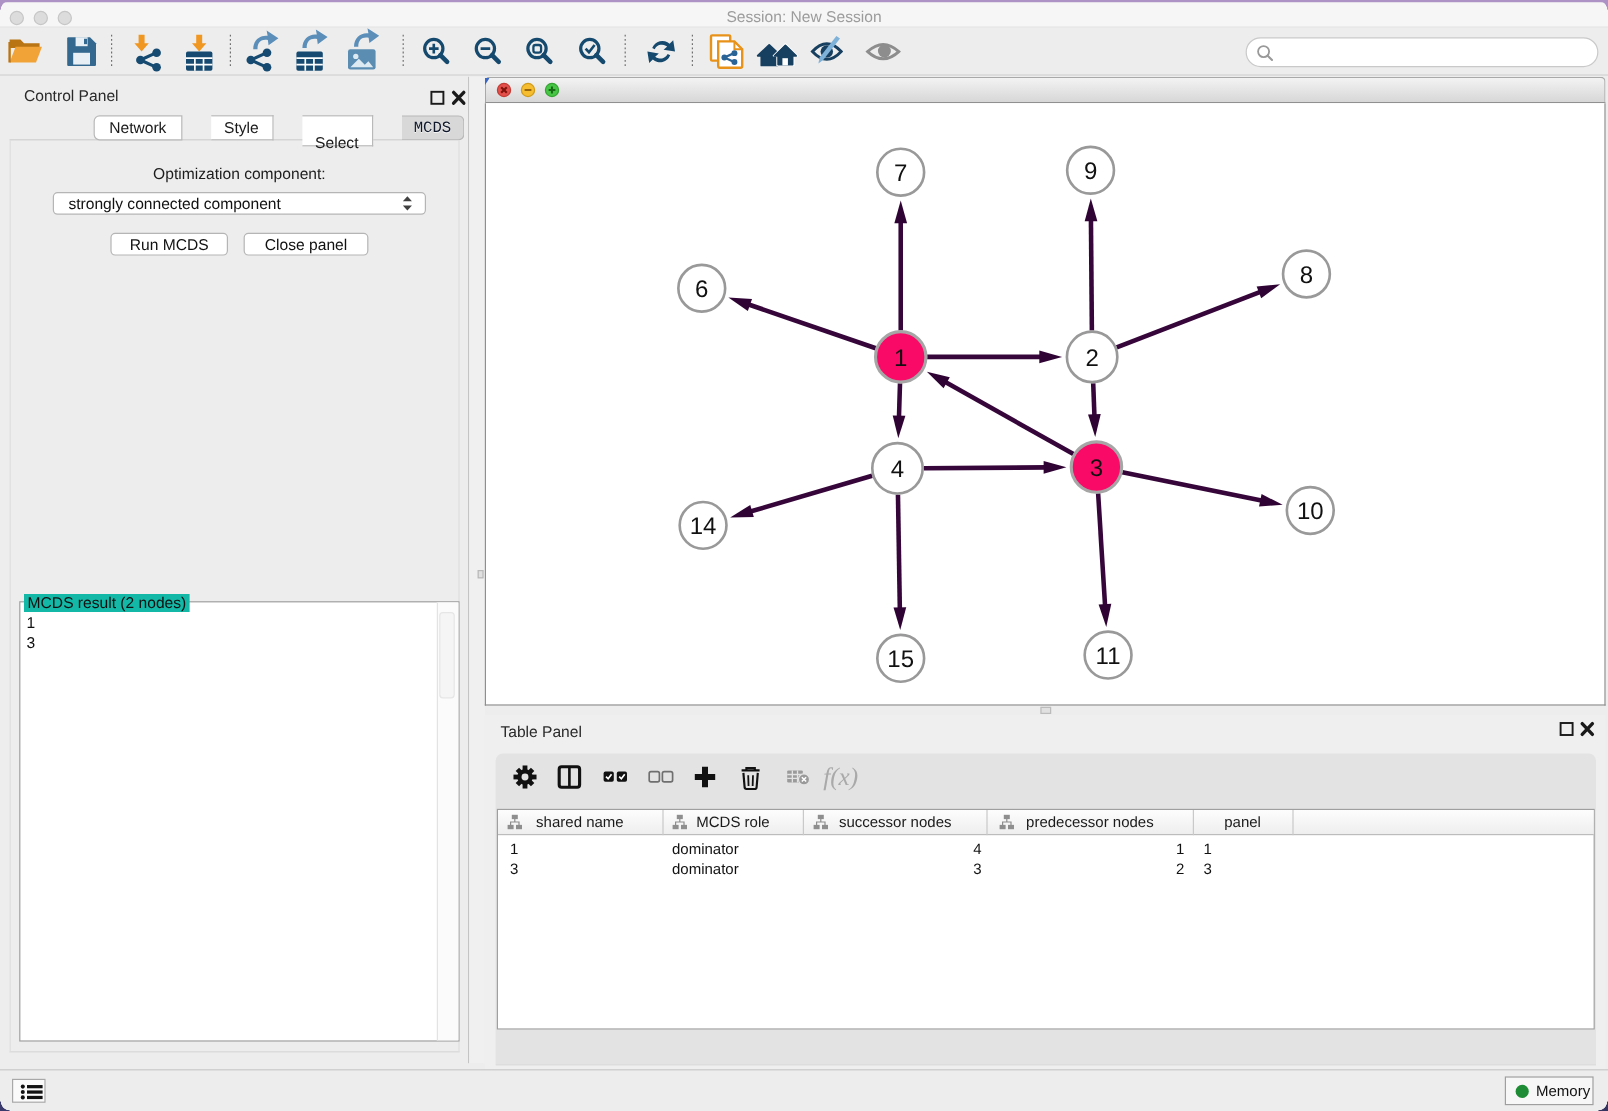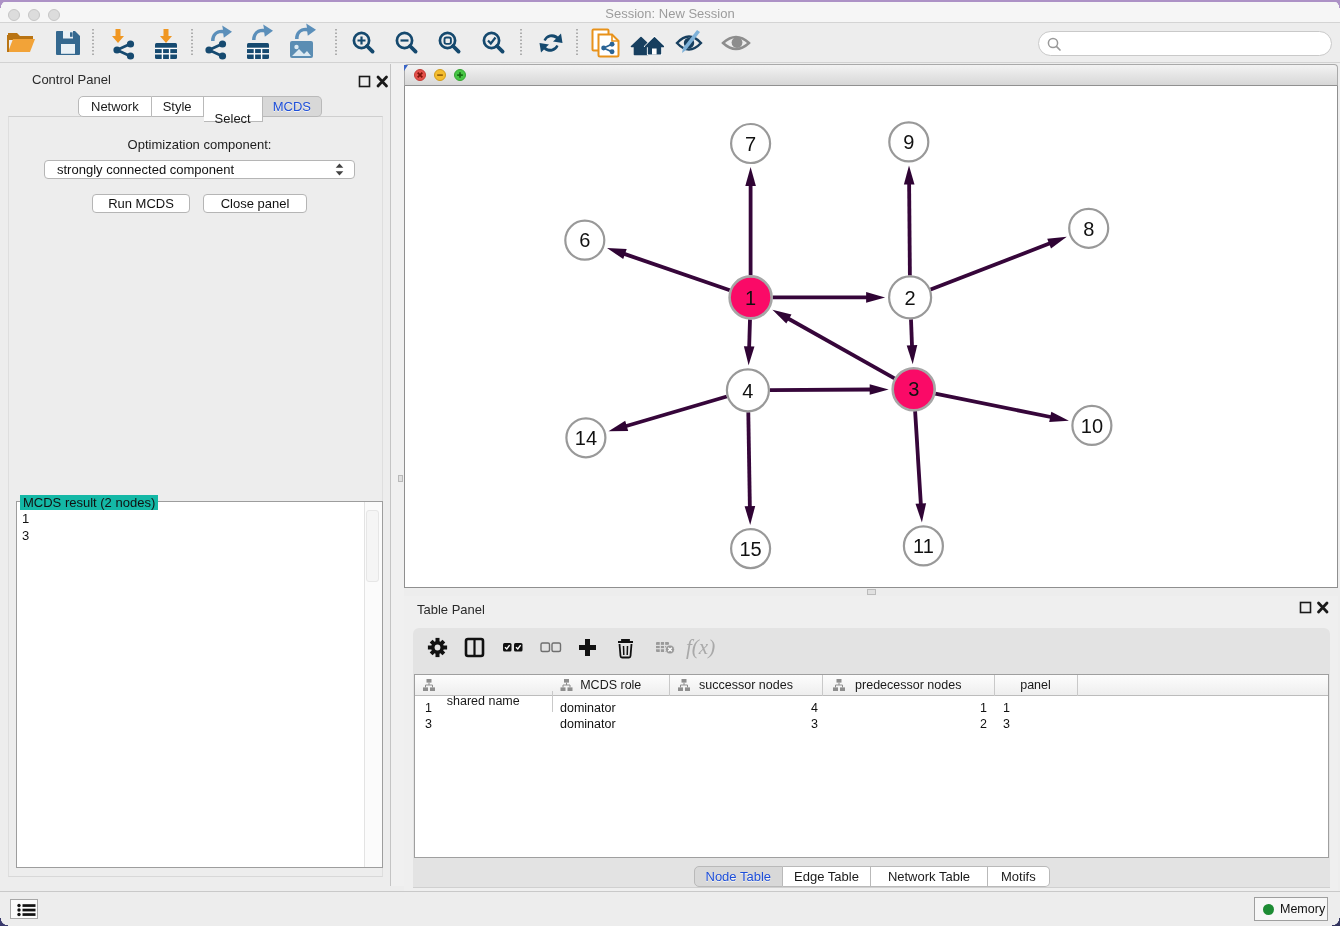--- a/index.html
+++ b/index.html
@@ -8,27 +8,27 @@
 .abs { position:absolute; }
 
 #deskTop { left:0; top:0; width:1340px; height:2px; background:#ad92c6; }
 #titlebar { left:0; top:2px; width:1340px; height:21px; background:#f6f6f6; border-bottom:1px solid #d4d4d4; border-radius:6px 6px 0 0; }
 .tl { position:absolute; top:7px; width:12px; height:12px; border-radius:50%; background:#dcdcdc; border:1px solid #c6c6c6; }
 #titletext { left:0; top:6px; width:1340px; text-align:center; font-size:13px; color:#9c9c9c; }
 #toolbar { left:0; top:23px; width:1340px; height:40px; background:#ededed; border-bottom:1px solid #d2d2d2; }
 #search { left:1038px; top:31px; width:294px; height:25px; background:#fff; border:1px solid #c9c9c9; border-radius:13px; }
 
 #cpanel { left:0; top:64px; width:391px; height:822px; background:#ededed; border-right:1px solid #c4c4c4; }
-#cp-title { left:32px; top:72px; font-size:13px; color:#2a2a2a; }
+#cp-title { left:20px; top:72px; font-size:13px; color:#2a2a2a; }
 #cp-content { left:8px; top:116px; width:375px; height:761px; border-top:1px solid #cfcfcf; border-left:1px solid #dedede; border-right:1px solid #dedede; border-bottom:1px solid #d8d8d8; background:#ededed; }
-.seg { position:absolute; display:flex; height:21px; }
+.seg { position:absolute; display:flex; height:21px;gap:24px; }
 .seg span { display:block; height:21px; line-height:20px; font-size:13px; color:#1a1a1a; background:#fff; border:1px solid #b9b9b9; border-left:none; padding:0 12px; text-align:center; }
 .seg span:first-child { border-left:1px solid #b9b9b9; border-radius:5px 0 0 5px; }
 .seg span:last-child { border-radius:0 5px 5px 0; }
-.seg span.sel { background:#d8d8d8; color:#1d4ed8; text-shadow:0 1px 0 #f5f5f5; }
+.seg span.sel { background:#d8d8d8; color:#0f172a; text-shadow:0 1px 0 #f5f5f5;font-family:Liberation Mono, monospace; }
 #opt-label { left:4px; top:137px; width:391px; text-align:center; font-size:13px; color:#1d1d1d; }
 #dropdown { left:44px; top:160px; width:311px; height:19px; background:#fff; border:1px solid #b5b5b5; border-radius:4px; font-size:13px; color:#111; line-height:17px; padding-left:12px; }
 .btn { position:absolute; height:19px; background:#fff; border:1px solid #b5b5b5; border-radius:4px; font-size:13px; color:#111; text-align:center; line-height:17px; }
 #mcds-box { left:16px; top:501px; width:367px; height:367px; border:1px solid #9d9d9d; background:#fff; }
 #mcds-label { left:20px; top:495px; background:#14b8a6; font-size:13px; color:#111; padding:0 3px; }
 #mcds-list { left:22px; top:510px; font-size:13px; color:#111; line-height:17px; }
 #mcds-sb { left:364px; top:502px; width:18px; height:365px; background:#fbfbfb; border-left:1px solid #e3e3e3; }
 #mcds-thumb { left:366px; top:510px; width:13px; height:72px; background:#f5f5f5; border:1px solid #e6e6e6; border-radius:3px; }
 #vsplit-handle { left:398px; top:475px; width:5px; height:7px; background:#e0e0e0; border:1px solid #b9b9b9; }
 
@@ -315,21 +315,21 @@
           <line x1="242" y1="20.7" x2="255" y2="20.7"></line>
           <line x1="246.3" y1="14" x2="246.3" y2="24"></line>
           <line x1="250.6" y1="14" x2="250.6" y2="24"></line>
         </g>
       <circle cx="256" cy="21.5" r="4.6" fill="#9a9a9a" stroke="#e3e3e3" stroke-width="1"></circle>
       <path d="M254.2 19.7 L257.8 23.3 M257.8 19.7 L254.2 23.3" stroke="#fff" stroke-width="1.3"></path>
     </svg>
     <div style="position:absolute;left:273px;top:7px;font-family:'Liberation Serif',serif;font-style:italic;font-size:21px;color:#a9a9a9;">f(x)</div>
     <div id="ttable">
       <div id="thead">
-        <div class="hcell" style="left:0;width:137.5px;margin-top:16px;">
+        <div class="hcell" style="left:0;width:137.5px;">
             <div class="hlabel">shared name</div>
           </div>
         <div class="hcell" style="left:137.5px;width:117.5px;">
             <div class="hlabel">MCDS role</div>
           </div>
         <div class="hcell" style="left:255px;width:153px;">
             <div class="hlabel">successor nodes</div>
           </div>
         <div class="hcell" style="left:408px;width:171.5px;">
             <div class="hlabel">predecessor nodes</div>
@@ -371,26 +371,20 @@
       <div class="tcell" style="left:255px;top:26px;width:148px;text-align:right;">4</div>
       <div class="tcell" style="left:408px;top:26px;width:164px;text-align:right;">1</div>
       <div class="tcell" style="left:588px;top:26px;">1</div>
       <div class="tcell" style="left:10px;top:42px;">3</div>
       <div class="tcell" style="left:145px;top:42px;">dominator</div>
       <div class="tcell" style="left:255px;top:42px;width:148px;text-align:right;">3</div>
       <div class="tcell" style="left:408px;top:42px;width:164px;text-align:right;">2</div>
       <div class="tcell" style="left:588px;top:42px;">3</div>
     </div>
   </div>
-  <div class="seg" style="left:290px; top:270px;">
-    <span class="sel" style="padding:0 10.5px;">Node Table</span>
-      <span style="padding:0 11.5px;">Edge Table</span>
-      <span style="padding:0 16.5px;">Network Table</span>
-      <span style="padding:0 13.5px;">Motifs</span>
-  </div>
 </div>
 
 <div class="abs" id="statusbar"></div>
 <div class="abs" id="sb-left">
   <svg width="26" height="18" viewBox="0 0 26 18" style="position:absolute;left:3px;top:0.5px;">
     <g fill="#111">
         <circle cx="5" cy="4.5" r="1.7"></circle>
         <circle cx="5" cy="9" r="1.7"></circle>
         <circle cx="5" cy="13.5" r="1.7"></circle>
     <rect x="8.5" y="3.2" width="13" height="2.7"></rect>

